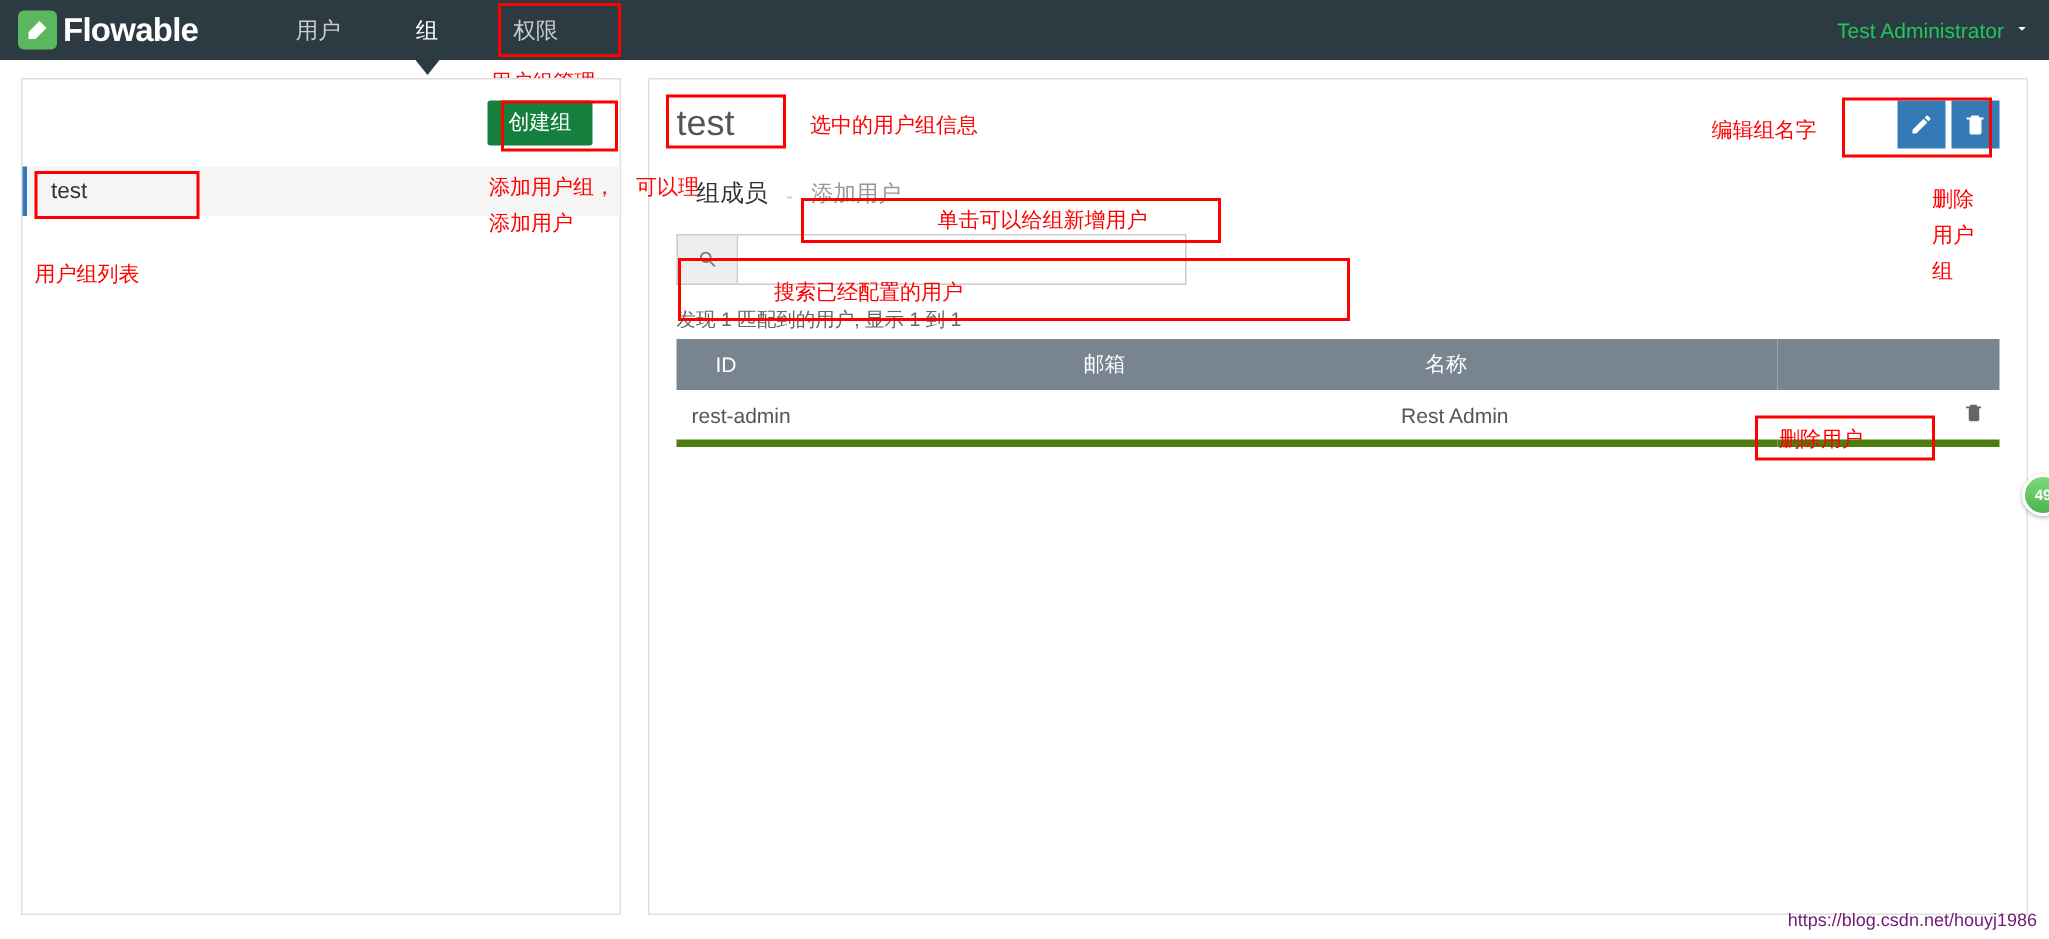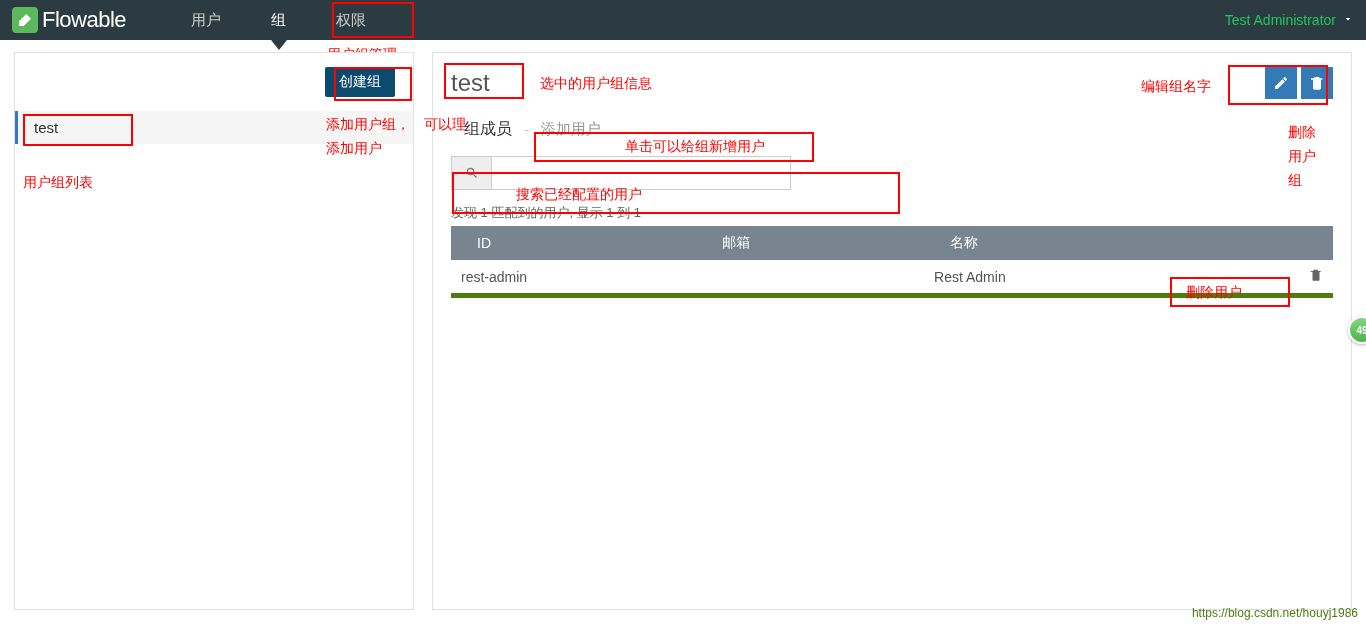--- a/index.html
+++ b/index.html
@@ -3,40 +3,40 @@
   <meta charset="utf-8">
   <style>
     * { margin: 0; padding: 0; box-sizing: border-box; font-family: "Microsoft YaHei", Arial, sans-serif; }
     body { background: #fff; font-size: 14px; color: #333; }
     
     
     .header { background: #2c3b41; height: 40px; display: flex; align-items: center; padding: 0 12px; }
     .logo { display: flex; align-items: center; margin-right: 40px; }
     .logo-icon { width: 26px; height: 26px; background: #5cb85c; border-radius: 4px; display: flex; align-items: center; justify-content: center; margin-right: 4px; }
     .logo-icon svg { fill: #fff; }
-    .logo-text { color: #fff; font-size: 22px; font-weight: 400; letter-spacing: -0.5px; }
+    .logo-text { color: #fff; font-size: 22px; font-weight: 700; letter-spacing: -0.5px; }
     .nav { display: flex; }
     .nav-item { color: #ccc; padding: 0 25px; height: 40px; display: flex; align-items: center; cursor: pointer; font-size: 15px; position: relative; }
     .nav-item.active { color: #fff; }
     .nav-active-arrow { position: absolute; bottom: -10px; left: 50%; transform: translateX(-50%); width: 0; height: 0; border-left: 8px solid transparent; border-right: 8px solid transparent; border-top: 10px solid #2c3b41; z-index: 5; }
     .header-right { margin-left: auto; color: #22c55e; font-size: 14px; display: flex; align-items: center; cursor: pointer; }
     .chevron-down { margin-left: 6px; }
 
     
     .red-box { border: 2px solid #ff0000; position: absolute; pointer-events: none; }
     .red-label { color: #ff0000; position: absolute; font-size: 14px; pointer-events: none; }
 
     
     .container { display: flex; padding: 12px 14px; gap: 18px; }
     .sidebar { width: 400px; background: #fff; border: 1px solid #e0e0e0; min-height: 558px; position: relative; }
     .main { flex: 1; background: #fff; border: 1px solid #e0e0e0; min-height: 558px; position: relative; padding: 14px 18px; }
 
     
     .sidebar-actions { padding: 14px 18px; display: flex; justify-content: flex-end; }
-    .btn-primary { background: #0c4a6e; color: #fff; border: none; padding: 6px 14px; font-size: 14px; cursor: pointer; border-radius: 2px; }
+    .btn-primary { background: #15803d; color: #fff; border: none; padding: 6px 14px; font-size: 14px; cursor: pointer; border-radius: 2px; }
     .sidebar-list { }
     .sidebar-item { padding: 8px 16px; background: #f5f5f5; border-left: 3px solid #337ab7; cursor: pointer; font-size: 15px; }
 
     
     .main-header { display: flex; align-items: center; justify-content: space-between; margin-bottom: 18px; }
     .group-title { font-size: 24px; color: #555; }
     .icon-buttons { display: flex; gap: 4px; }
     .icon-btn { width: 32px; height: 32px; background: #337ab7; display: flex; align-items: center; justify-content: center; cursor: pointer; border: none; }
     .icon-btn svg { fill: #fff; }
 
@@ -50,21 +50,21 @@
     .search-input { flex: 0 0 300px; height: 34px; border: 1px solid #ccc; padding: 0 10px; font-size: 14px; outline: none; }
 
     .result-count { color: #666; font-size: 13px; margin-bottom: 4px; }
 
     table { width: 100%; border-collapse: collapse; }
     thead th { background: #788591; color: #fff; text-align: left; padding: 8px 26px; font-weight: normal; font-size: 14px; }
     tbody td { padding: 8px 10px; border-bottom: 5px solid #4d7c0f; font-size: 14px; color: #555; }
     .row-delete { cursor: pointer; text-align: right; }
     .row-delete svg { fill: #666; }
 
-    .watermark { position: absolute; bottom: 6px; right: 8px; color: #4d7c0f; font-size: 12px; }
+    .watermark { position: absolute; bottom: 6px; right: 8px; color: #701a75; font-size: 12px; }
     .badge-bubble { position: absolute; right: -10px; top: 316px; width: 28px; height: 28px; border-radius: 50%; background: linear-gradient(#7dd87d,#4fb34f); border: 2px solid #fff; display: flex; align-items: center; justify-content: center; color: #fff; font-size: 10px; font-weight: bold; box-shadow: 0 1px 3px rgba(0,0,0,0.3); }
   </style>
 </head>
 <body>
 
 <div class="header">
   <div class="logo">
     <span class="logo-icon">
       <svg width="16" height="16" viewBox="0 0 24 24">
           <path d="M14 3l7 7-11 11H3v-7L14 3z"></path>

